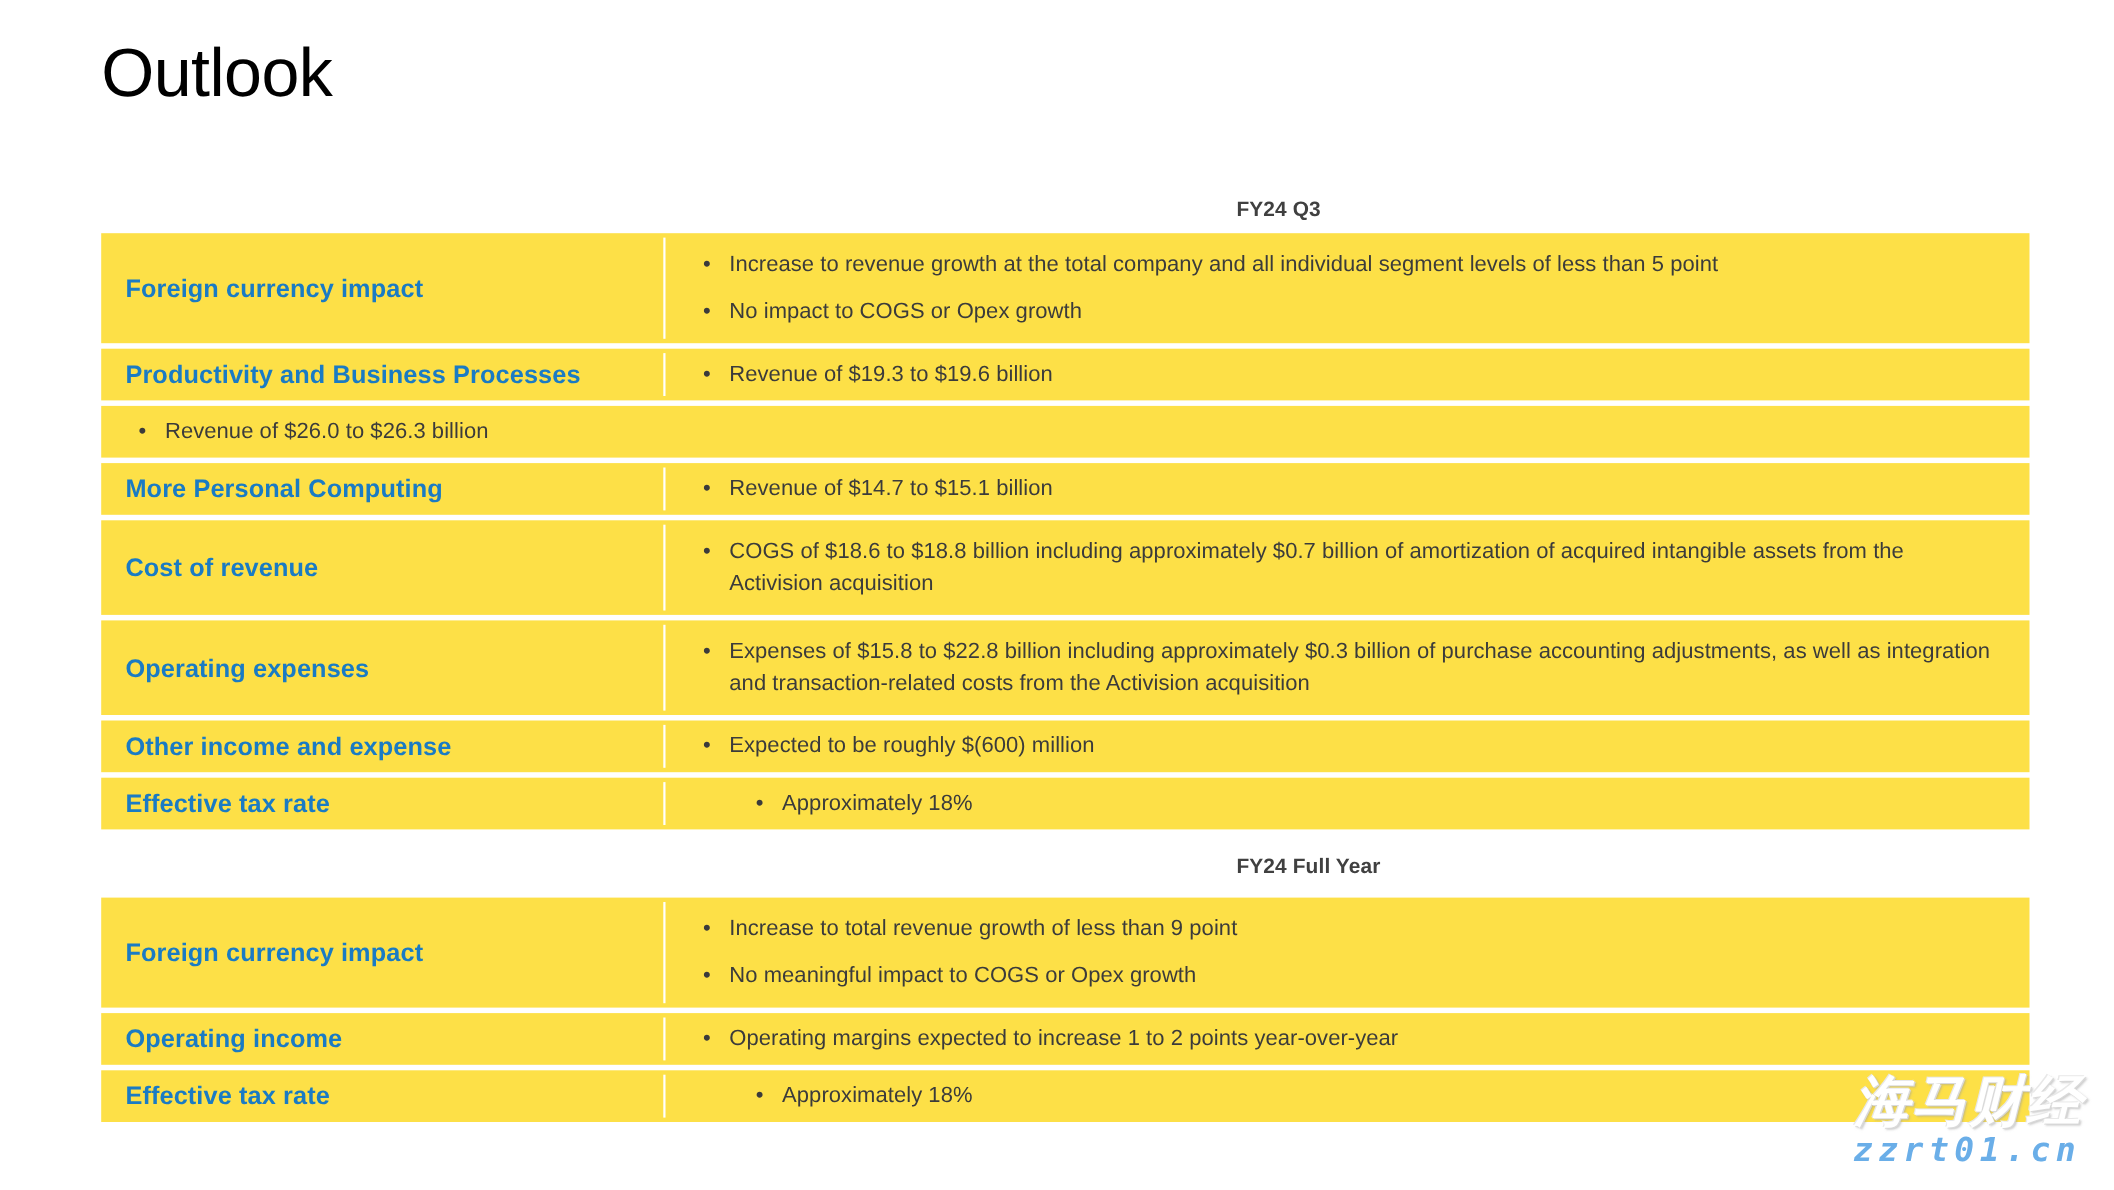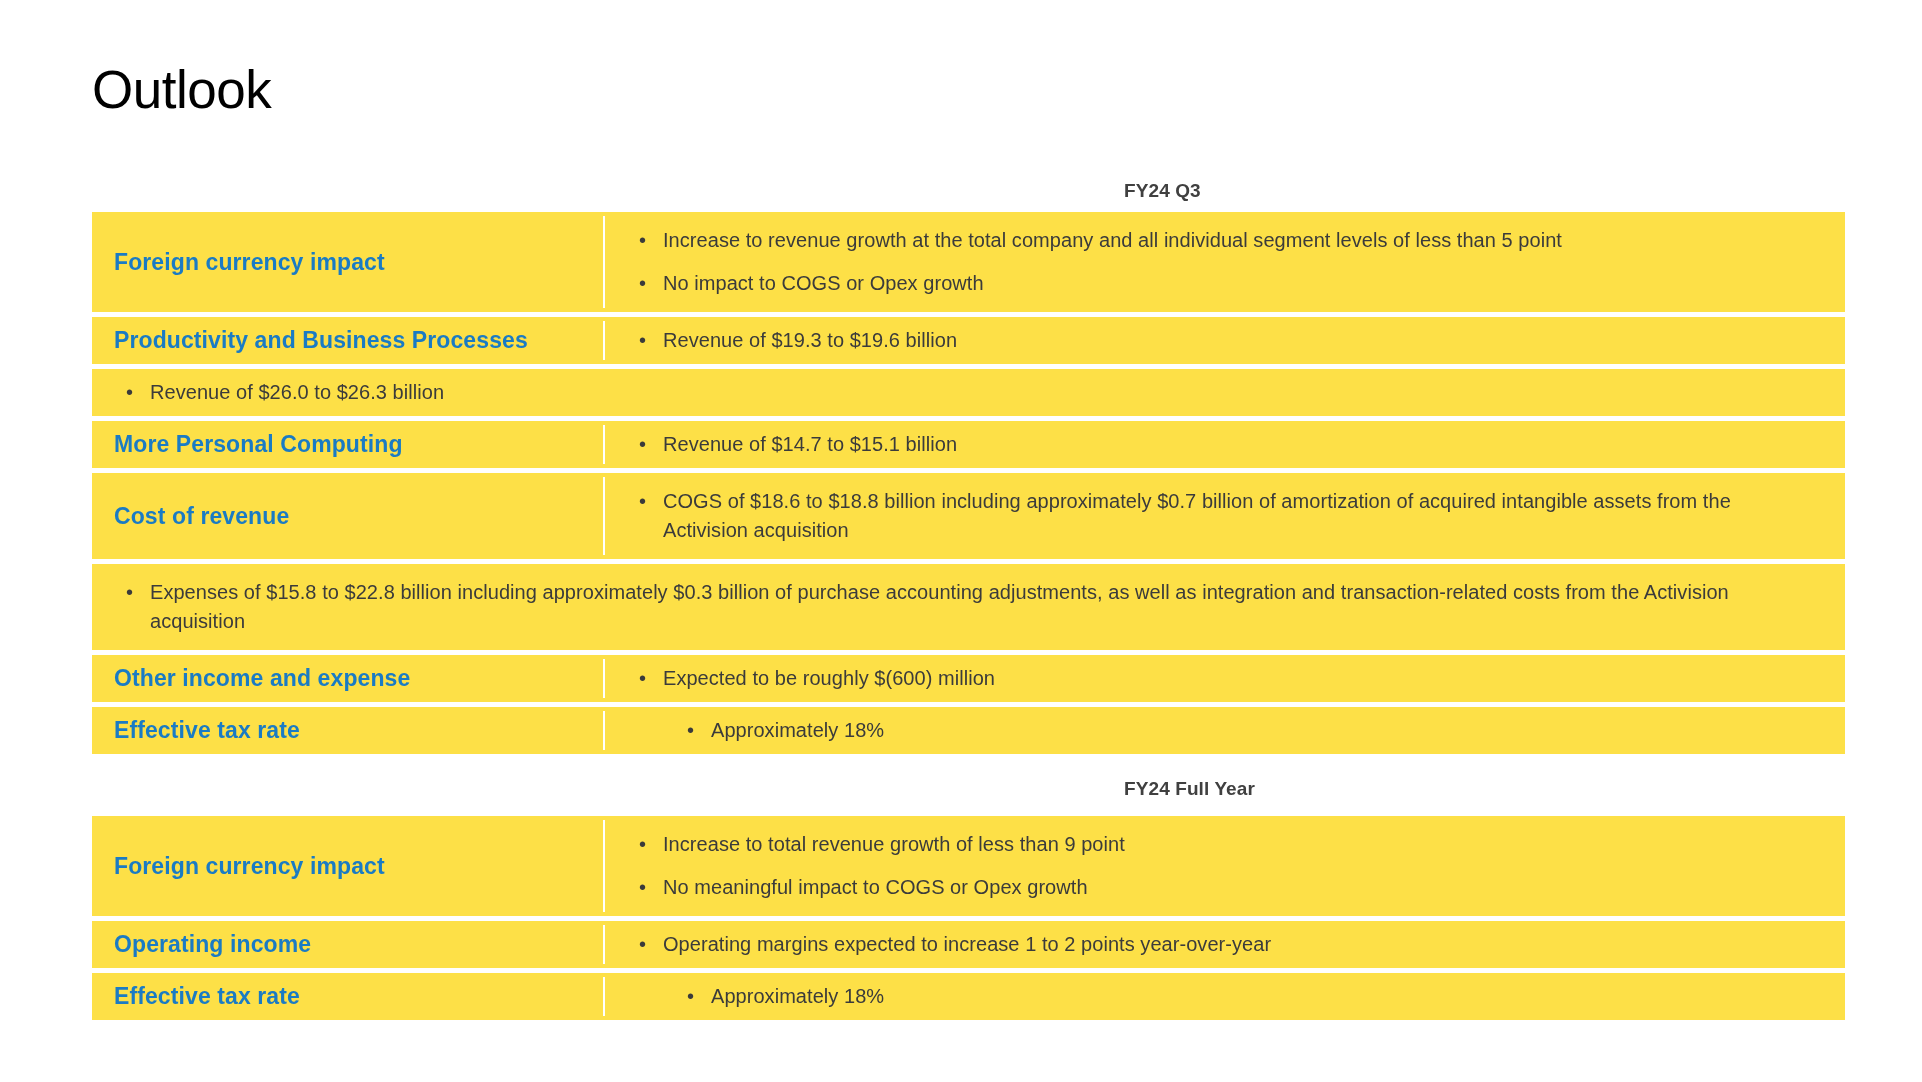--- a/index.html
+++ b/index.html
@@ -16,22 +16,22 @@
     position: relative;
     width: 1922px;
     height: 1082px;
     background: #ffffff;
   }
 
   
   .page-title {
     position: absolute;
     left: 92px;
-    top: 62px;
-    font-size: 53px;
+    top: 34px;
+    font-size: 62px;
     font-weight: 400;
     letter-spacing: -0.5px;
     color: #000000;
     line-height: 1.05;
   }
 
   
   .section-caption {
     position: absolute;
     font-size: 19px;
@@ -221,20 +221,23 @@
           <div class="o-label">Cost of revenue</div>
         </div>
         <div class="o-content-cell">
           <div class="o-bullet">
             <span class="o-bullet-dot">•</span>
             <span class="o-bullet-text">COGS of $18.6 to $18.8 billion including approximately $0.7 billion of amortization of acquired intangible assets from the Activision acquisition</span>
           </div>
         </div>
       </div>
       <div class="o-row tall">
+        <div class="o-label-cell">
+          <div class="o-label">Operating expenses</div>
+        </div>
         <div class="o-content-cell">
           <div class="o-bullet">
             <span class="o-bullet-dot">•</span>
             <span class="o-bullet-text">Expenses of $15.8 to $22.8 billion including approximately $0.3 billion of purchase accounting adjustments, as well as integration and transaction-related costs from the Activision acquisition</span>
           </div>
         </div>
       </div>
       <div class="o-row short">
         <div class="o-label-cell">
           <div class="o-label">Other income and expense</div>
@@ -294,14 +297,18 @@
         </div>
         <div class="o-content-cell">
           <div class="o-bullet">
             <span class="o-bullet-dot">•</span>
             <span class="o-bullet-text">Approximately 18%</span>
           </div>
         </div>
       </div>
     </div>
 
+  <div class="watermark">
+    <div class="wm-cn">海马财经</div>
+    <div class="wm-url">zzrt01.cn</div>
+  </div>
 
 </div>
 
 </body></html>

